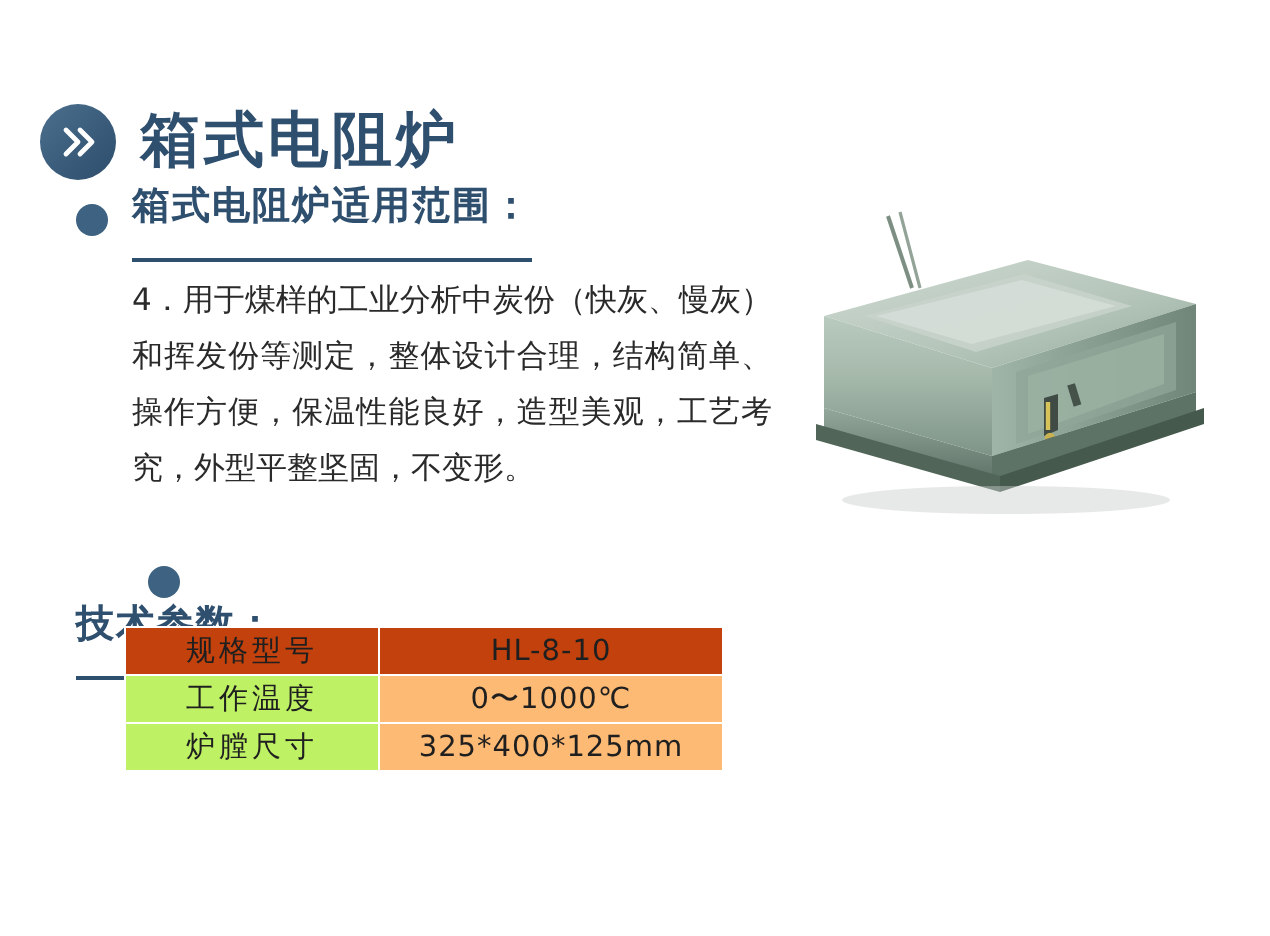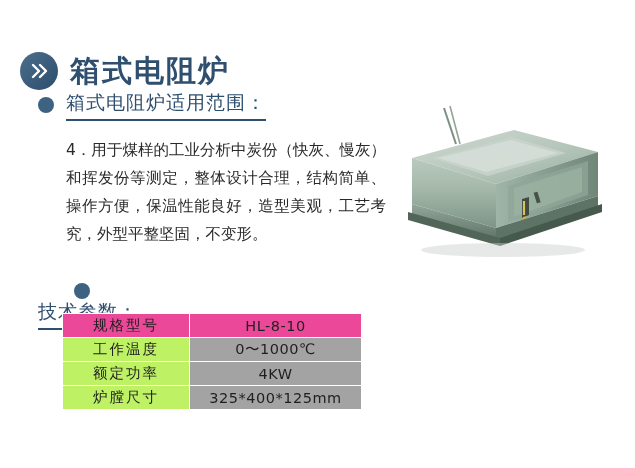--- a/index.html
+++ b/index.html
@@ -58,25 +58,25 @@
   .bullet-dot {
     width: 16px;
     height: 16px;
     border-radius: 50%;
     background: #3e6282;
     margin-right: 12px;
     flex: none;
   }
   .section-title {
     font-size: 19px;
-    font-weight: normal;
+    font-weight: bold;
     color: #2f4f6f;
     letter-spacing: 1px;
     position: relative;
-    padding-bottom: 3px;
+    padding-bottom: 13px;
   }
   .section-title::after {
     content: "";
     position: absolute;
     left: 0;
     right: 0;
     bottom: -2px;
     height: 2px;
     background: #2f4f6f;
   }
@@ -121,26 +121,26 @@
     padding: 1px 4px;
     text-align: center;
     white-space: nowrap;
   }
   .spec-table .lbl {
     width: 118px;
     background: #bef264;
     letter-spacing: 2px;
   }
   .spec-table .val {
-    background: #a3a3a3;
+    background: #fdba74;
     letter-spacing: 0.5px;
   }
   .spec-table tr.first .lbl,
   .spec-table tr.first .val {
-    background: #ec4899;
+    background: #c2410c;
   }
 </style>
 </head>
 <body>
 
 <div class="page">
 
   <div class="title-row">
     <span class="title-badge">
       <svg width="22" height="22" viewBox="0 0 22 22">
@@ -220,23 +220,19 @@
     <tbody>
       <tr class="first">
         <td class="lbl">规格型号</td>
         <td class="val">HL-8-10</td>
       </tr>
       <tr>
         <td class="lbl">工作温度</td>
         <td class="val">0〜1000℃</td>
       </tr>
       <tr>
-        <td class="lbl">额定功率</td>
-        <td class="val">4KW</td>
-      </tr>
-      <tr>
         <td class="lbl">炉膛尺寸</td>
         <td class="val">325*400*125mm</td>
       </tr>
     </tbody>
   </table>
 
 </div>
 
 </body></html>

